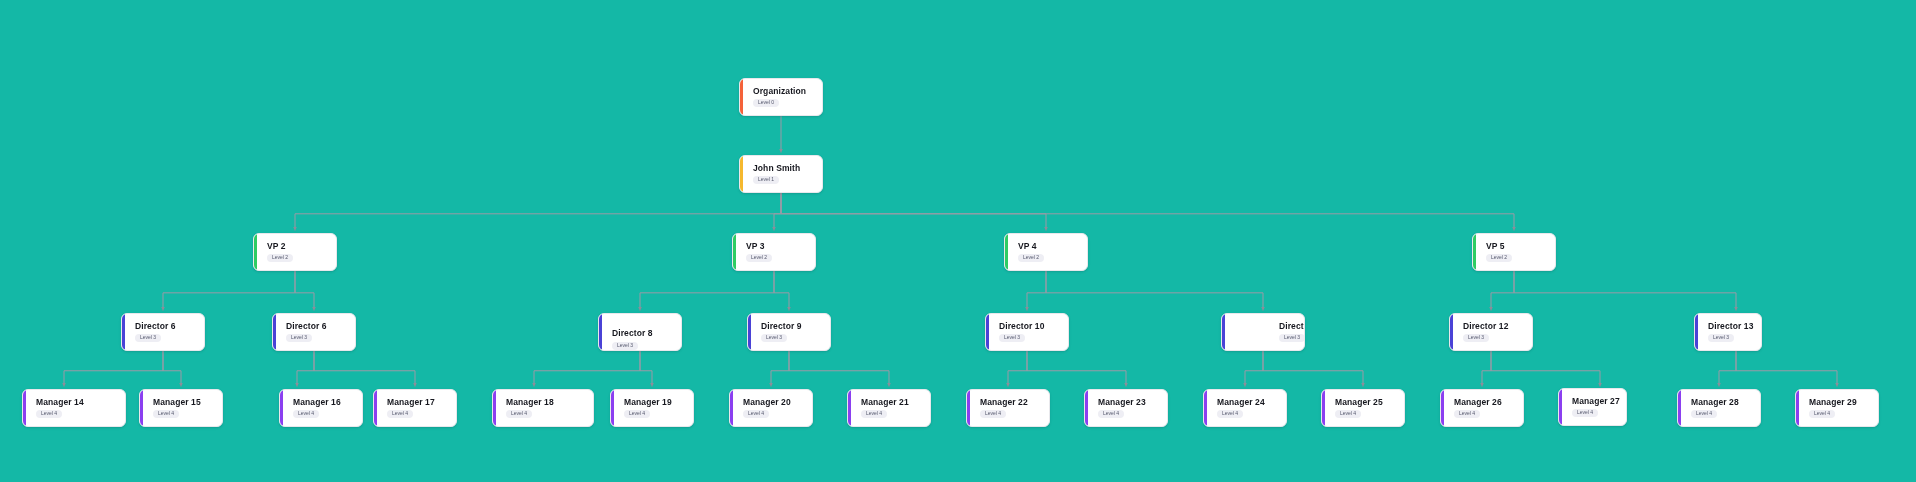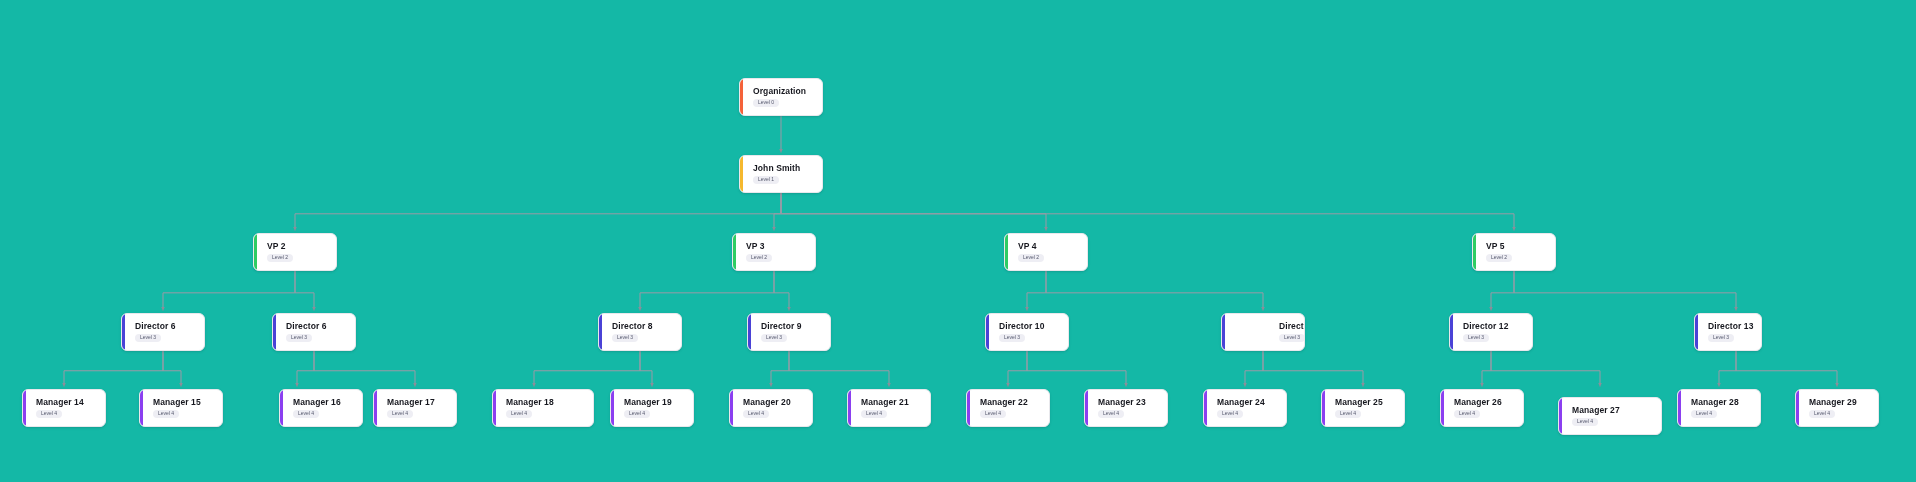--- a/index.html
+++ b/index.html
@@ -156,21 +156,21 @@
           <div class="badge">Level 3</div>
         </div>
       </div>
       <div class="node" style="left: 272px; top: 313px; width: 84px; height: 38px;">
         <div class="accent" style="background: rgb(74, 66, 214);"></div>
         <div class="body">
           <div class="title">Director 6</div>
           <div class="badge">Level 3</div>
         </div>
       </div>
-      <div class="node" style="left: 598px; top: 313px; width: 84px; height: 38px;">
+      <div class="node" style="left: 598px; top: 313px; width: 84px; height: 38px; justify-content: flex-end;">
         <div class="accent" style="background: rgb(74, 66, 214);"></div>
         <div class="body">
           <div class="title">Director 8</div>
           <div class="badge">Level 3</div>
         </div>
       </div>
       <div class="node" style="left: 747px; top: 313px; width: 84px; height: 38px;">
         <div class="accent" style="background: rgb(74, 66, 214);"></div>
         <div class="body">
           <div class="title">Director 9</div>
@@ -198,21 +198,21 @@
           <div class="badge">Level 3</div>
         </div>
       </div>
       <div class="node" style="left: 1694px; top: 313px; width: 68px; height: 38px;">
         <div class="accent" style="background: rgb(74, 66, 214);"></div>
         <div class="body">
           <div class="title">Director 13</div>
           <div class="badge">Level 3</div>
         </div>
       </div>
-      <div class="node" style="left: 22px; top: 389px; width: 84px; height: 38px;">
+      <div class="node" style="left: 22px; top: 389px; width: 104px; height: 38px;">
         <div class="accent" style="background: rgb(139, 63, 240);"></div>
         <div class="body">
           <div class="title">Manager 14</div>
           <div class="badge">Level 4</div>
         </div>
       </div>
       <div class="node" style="left: 139px; top: 389px; width: 84px; height: 38px;">
         <div class="accent" style="background: rgb(139, 63, 240);"></div>
         <div class="body">
           <div class="title">Manager 15</div>
@@ -289,21 +289,21 @@
           <div class="badge">Level 4</div>
         </div>
       </div>
       <div class="node" style="left: 1440px; top: 389px; width: 84px; height: 38px;">
         <div class="accent" style="background: rgb(139, 63, 240);"></div>
         <div class="body">
           <div class="title">Manager 26</div>
           <div class="badge">Level 4</div>
         </div>
       </div>
-      <div class="node" style="left: 1558px; top: 397px; width: 104px; height: 38px;">
+      <div class="node" style="left: 1558px; top: 388px; width: 69px; height: 38px;">
         <div class="accent" style="background: rgb(139, 63, 240);"></div>
         <div class="body">
           <div class="title">Manager 27</div>
           <div class="badge">Level 4</div>
         </div>
       </div>
       <div class="node" style="left: 1677px; top: 389px; width: 84px; height: 38px;">
         <div class="accent" style="background: rgb(139, 63, 240);"></div>
         <div class="body">
           <div class="title">Manager 28</div>

